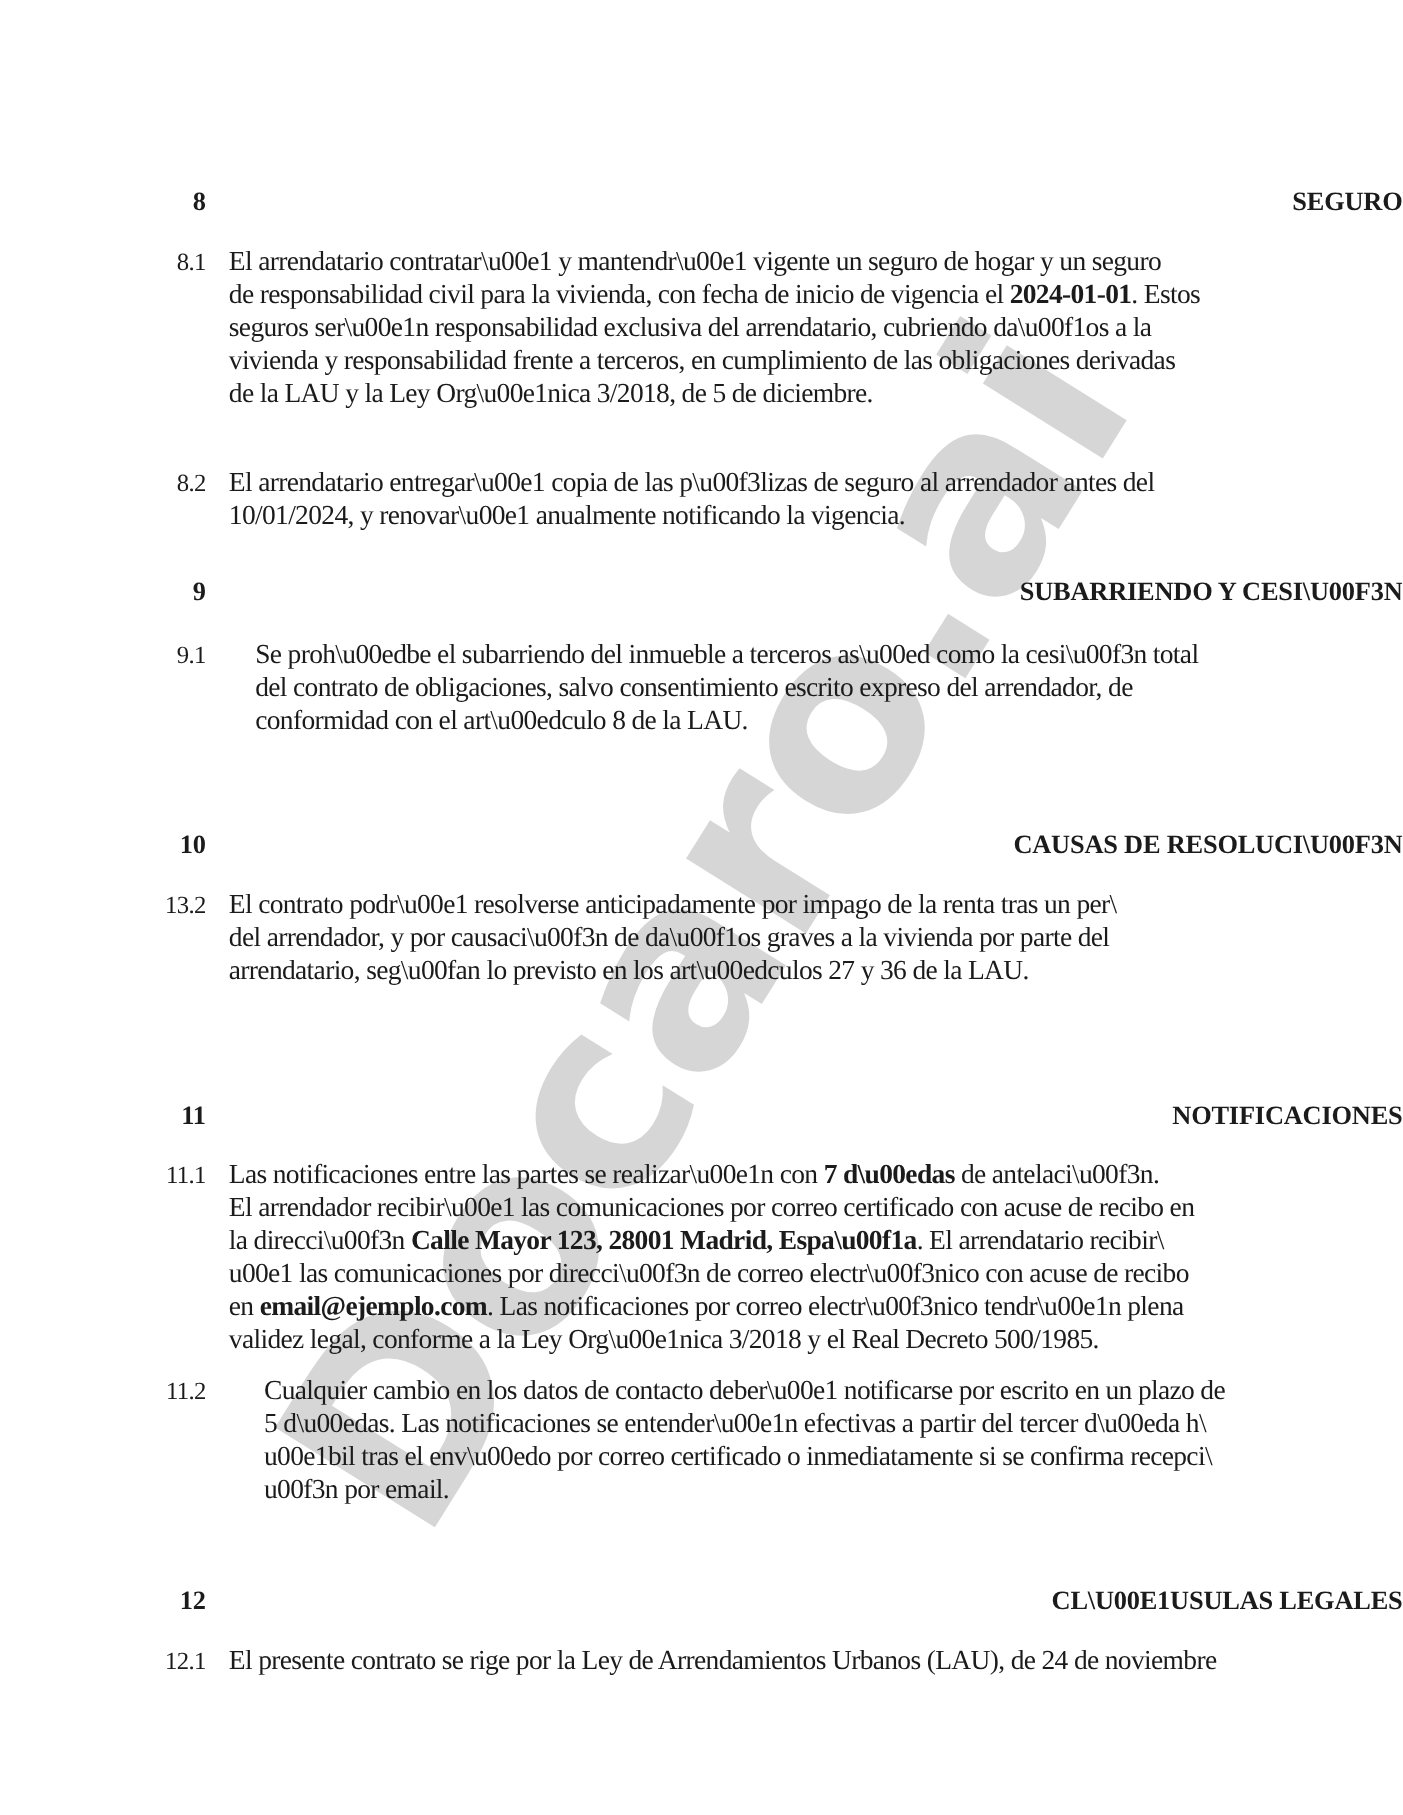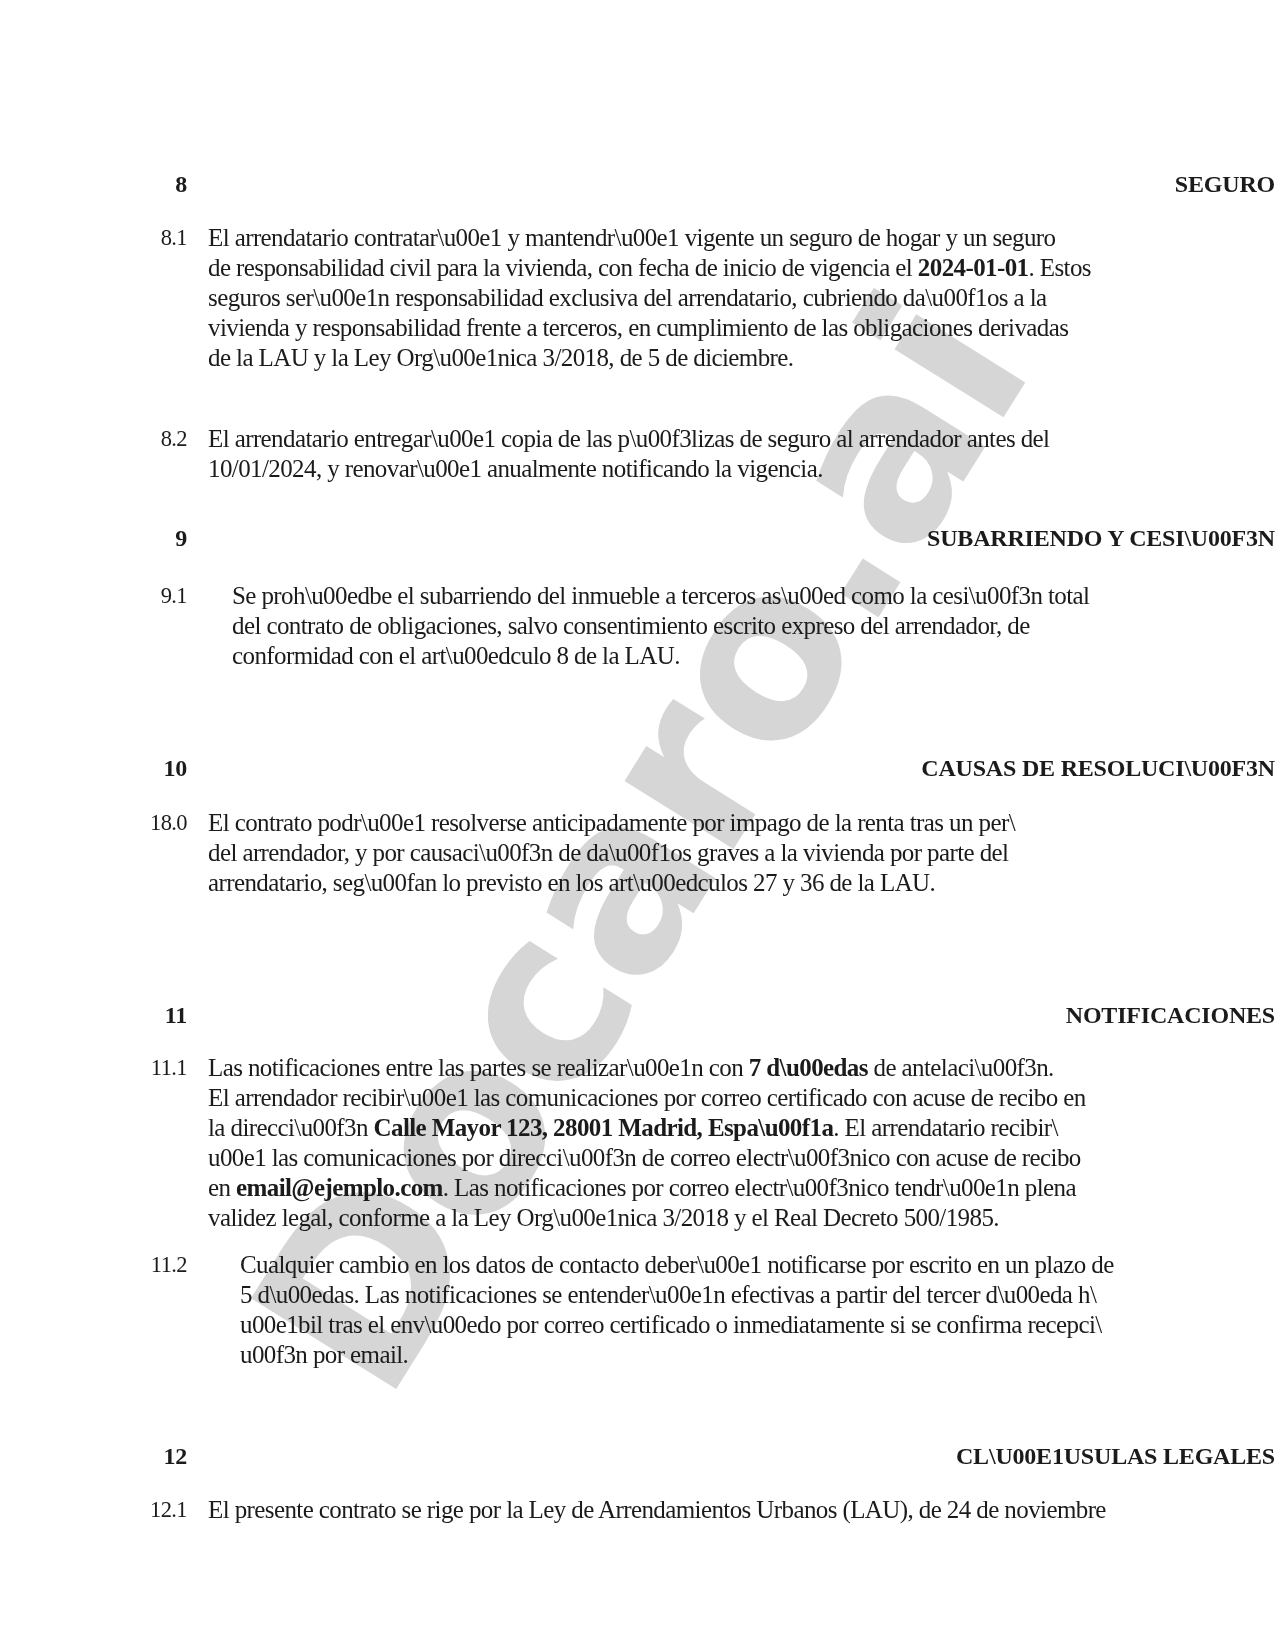--- a/index.html
+++ b/index.html
@@ -111,21 +111,21 @@
           <div class="line"><span>Se proh\u00edbe el subarriendo del inmueble a terceros as\u00ed como la cesi\u00f3n total</span></div>
           <div class="line"><span>del contrato de obligaciones, salvo consentimiento escrito expreso del arrendador, de</span></div>
           <div class="line"><span>conformidad con el art\u00edculo 8 de la LAU.</span></div>
         </div>
       </div>
       <div class="block heading" style="top: 753px;">
         <div class="num">10</div>
         <div class="title">CAUSAS DE RESOLUCI\U00F3N</div>
       </div>
       <div class="block item" style="top: 808px;">
-        <div class="num">18.0</div>
+        <div class="num">13.2</div>
         <div class="content">
           <div class="line"><span>El contrato podr\u00e1 resolverse anticipadamente por impago de la renta tras un per\</span></div>
           <div class="line"><span>del arrendador, y por causaci\u00f3n de da\u00f1os graves a la vivienda por parte del</span></div>
           <div class="line"><span>arrendatario, seg\u00fan lo previsto en los art\u00edculos 27 y 36 de la LAU.</span></div>
         </div>
       </div>
       <div class="block heading" style="top: 1000px;">
         <div class="num">11</div>
         <div class="title">NOTIFICACIONES</div>
       </div>

